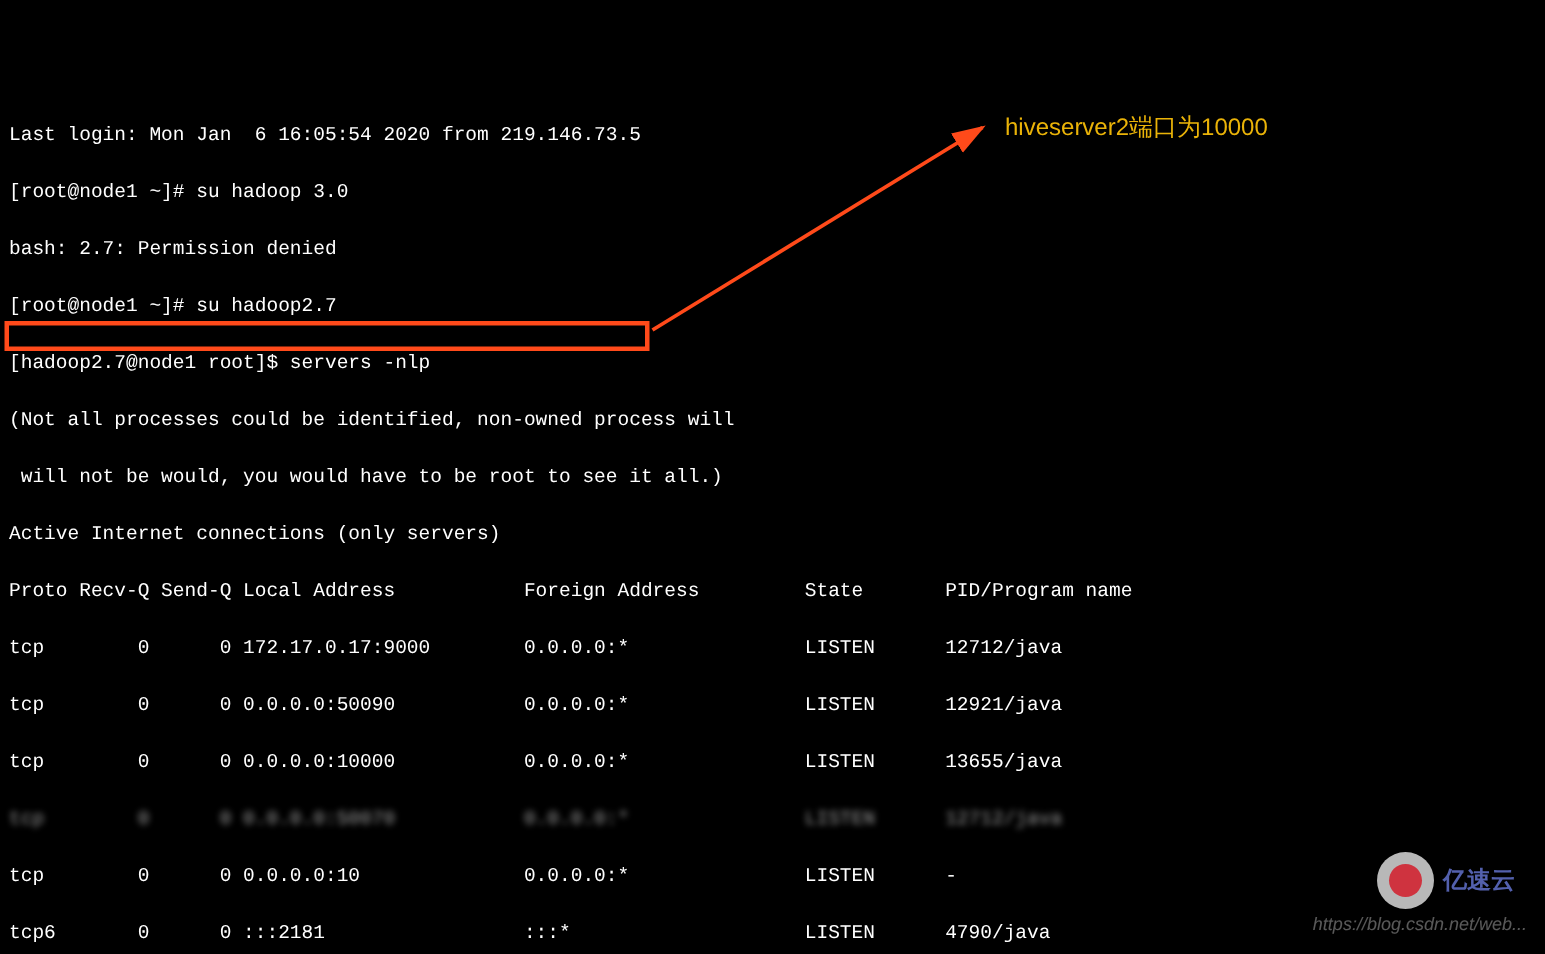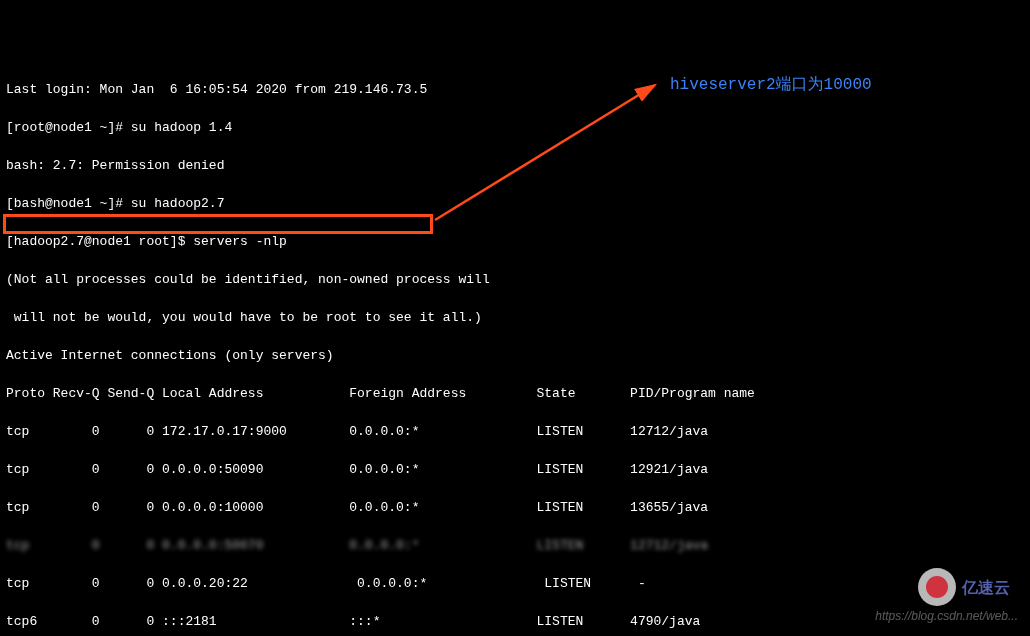--- a/index.html
+++ b/index.html
@@ -17,22 +17,22 @@
       white-space: pre;
     }
     .line { white-space: pre; }
     .highlight-box {
       position: absolute;
       border: 3px solid #ff4a1a;
       pointer-events: none;
     }
     .annotation {
       position: absolute;
-      color: #3b82f6;
-      font-family: Liberation Mono, monospace;
+      color: #eab308;
+      font-family: Liberation Sans, sans-serif;
       font-size: 16px;
       font-weight: 500;
       white-space: nowrap;
     }
     .arrow {
       position: absolute;
       pointer-events: none;
     }
     .watermark-main {
       position: absolute;
@@ -77,33 +77,33 @@
       filter: blur(2px);
       opacity: 0.6;
     }
   </style>
 </head>
 <body>
 
 
 
 <div class="line">Last login: Mon Jan  6 16:05:54 2020 from 219.146.73.5</div>
-<div class="line">[root@node1 ~]# su hadoop 1.4</div>
+<div class="line">[root@node1 ~]# su hadoop 3.0</div>
 <div class="line">bash: 2.7: Permission denied</div>
-<div class="line">[bash@node1 ~]# su hadoop2.7</div>
+<div class="line">[root@node1 ~]# su hadoop2.7</div>
 <div class="line">[hadoop2.7@node1 root]$ servers -nlp</div>
 <div class="line">(Not all processes could be identified, non-owned process will</div>
 <div class="line"> will not be would, you would have to be root to see it all.)</div>
 <div class="line">Active Internet connections (only servers)</div>
 <div class="line">Proto Recv-Q Send-Q Local Address           Foreign Address         State       PID/Program name</div>
 <div class="line">tcp        0      0 172.17.0.17:9000        0.0.0.0:*               LISTEN      12712/java</div>
 <div class="line">tcp        0      0 0.0.0.0:50090           0.0.0.0:*               LISTEN      12921/java</div>
 <div class="line">tcp        0      0 0.0.0.0:10000           0.0.0.0:*               LISTEN      13655/java</div>
 <div class="line blur-row">tcp        0      0 0.0.0.0:50070           0.0.0.0:*               LISTEN      12712/java</div>
-<div class="line">tcp        0      0 0.0.0.20:22              0.0.0.0:*               LISTEN      -</div>
+<div class="line">tcp        0      0 0.0.0.0:10              0.0.0.0:*               LISTEN      -</div>
 <div class="line">tcp6       0      0 :::2181                 :::*                    LISTEN      4790/java</div>
 
 
 
 
 
 
 
 
 

